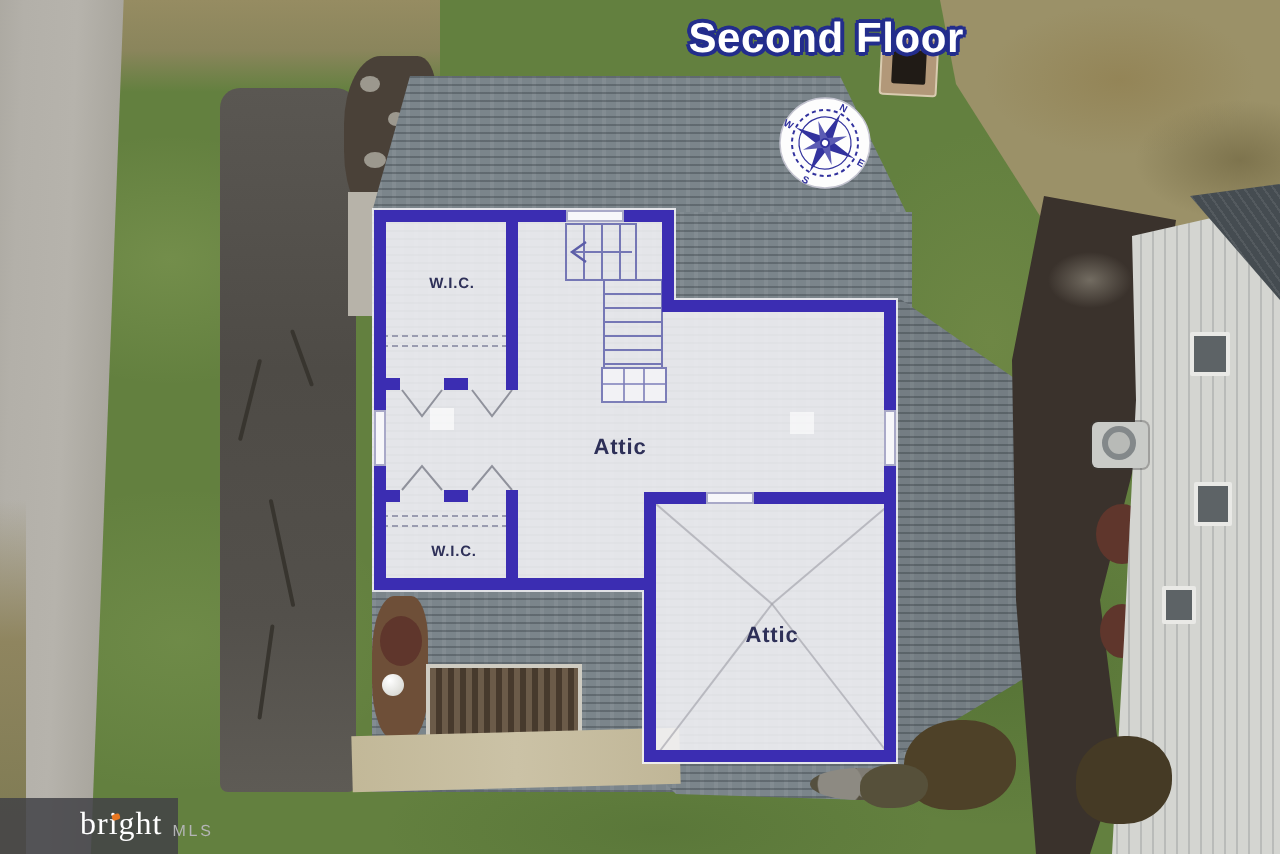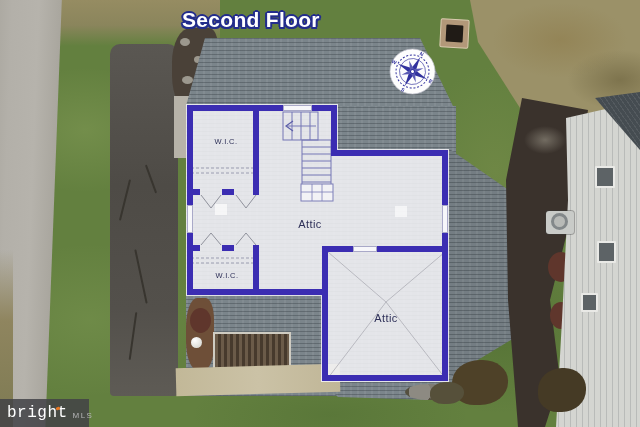--- a/index.html
+++ b/index.html
@@ -97,36 +97,36 @@
 
   
   .plan-fill{position:absolute;inset:0;
     clip-path:polygon(186px 104px,338px 104px,338px 149px,449px 149px,449px 382px,321px 382px,321px 296px,186px 296px);
     background:rgba(244,244,247,0.87);}
   .wall{position:absolute;background:#3b2db2;}
   .wgap{position:absolute;background:#f7f7fa;box-shadow:0 0 0 1px #a9a9c8 inset;}
   svg.plan-lines{position:absolute;inset:0;width:640px;height:427px;}
 
   
-  .title{position:absolute;left:182px;top:8px;width:300px;text-align:left;
+  .title{position:absolute;left:182px;top:8px;width:300px;text-align:right;
     font-size:21px;font-weight:bold;letter-spacing:0.3px;color:#ffffff;
     text-shadow:
       -1.5px -1.5px 0 #232d8c, 1.5px -1.5px 0 #232d8c,
       -1.5px 1.5px 0 #232d8c, 1.5px 1.5px 0 #232d8c,
       -2px 0 0 #232d8c, 2px 0 0 #232d8c, 0 -2px 0 #232d8c, 0 2px 0 #232d8c;}
   .room-label{position:absolute;width:60px;text-align:center;color:#2e3058;
-    font-weight:400;letter-spacing:0.4px;}
+    font-weight:700;letter-spacing:0.4px;}
   .lbl-wic{font-size:7.5px;}
   .lbl-attic{font-size:11px;}
 
   .compass{position:absolute;left:389px;top:48px;width:47px;height:47px;}
 
   .watermark{position:absolute;left:0;top:399px;width:89px;height:28px;
     background:rgba(66,66,70,0.85);display:flex;align-items:center;padding-left:7px;box-sizing:border-box;}
-  .wm-brand{font-family:Liberation Mono, monospace;font-size:16px;color:#ffffff;letter-spacing:0.5px;line-height:1;}
+  .wm-brand{font-family:Liberation Serif, serif;font-size:16px;color:#ffffff;letter-spacing:0.5px;line-height:1;margin-left:33px;}
   .wm-accent{position:absolute;left:56px;top:8px;width:4px;height:3px;background:#e87722;
     transform:rotate(-18deg);border-radius:1px;}
   .wm-suffix{font-size:8px;color:#b4b4b6;letter-spacing:1.4px;margin-left:5px;margin-top:4px;}
 </style>
 </head>
 <body>
 
 <div class="stage">
 
   <div class="grass"></div>

